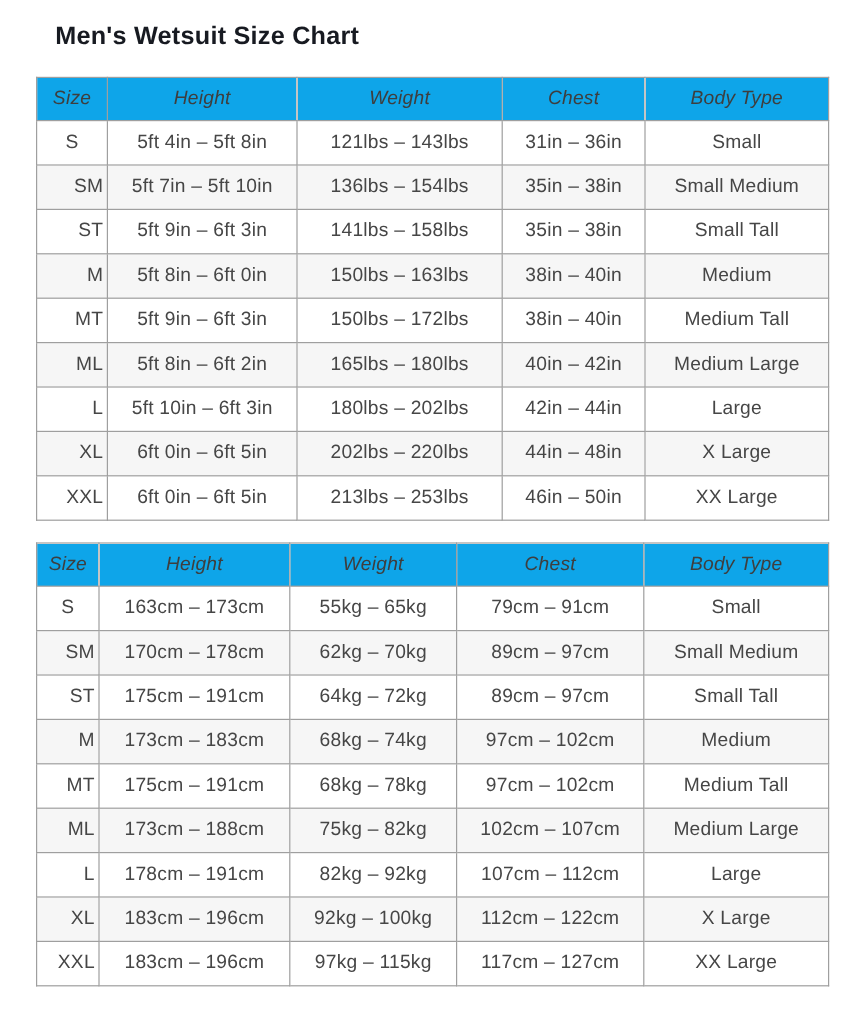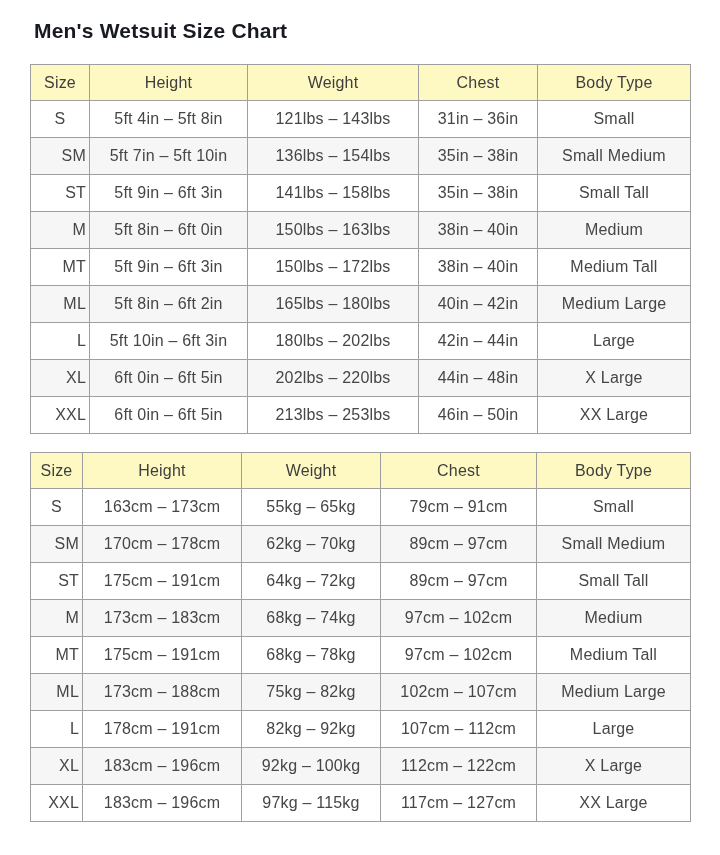--- a/index.html
+++ b/index.html
@@ -14,21 +14,21 @@
     overflow: hidden;
   }
   .wrap {
     padding: 15px 30px 0 30px;
   }
   .page-title {
     font-size: 21px;
     font-weight: bold;
     color: #171a21;
     letter-spacing: 0.2px;
-    margin: 4px 0 21px 4px;
+    margin: 4px 0 21px 16px;
   }
   table.size-chart {
     border-collapse: collapse;
     table-layout: fixed;
     width: 660px;
     margin: 0 0 18px 0;
     color: #464646;
   }
   table.size-chart th,
   table.size-chart td {
@@ -40,21 +40,22 @@
     text-align: center;
     vertical-align: middle;
     height: 37px;
     padding: 0 3px;
     white-space: nowrap;
     overflow: hidden;
   }
   table.size-chart thead th {
     height: 36px;
     color: #3e3e3e;
-    background: #fef9c3;
+    background: #0ea5e9;
+    font-style: italic;
   }
   table.size-chart tbody tr:nth-child(even) {
     background: #f6f6f6;
   }
   table.size-chart tbody tr:nth-child(odd) {
     background: #ffffff;
   }
   
   table.size-chart td.size-cell {
     text-align: right;

